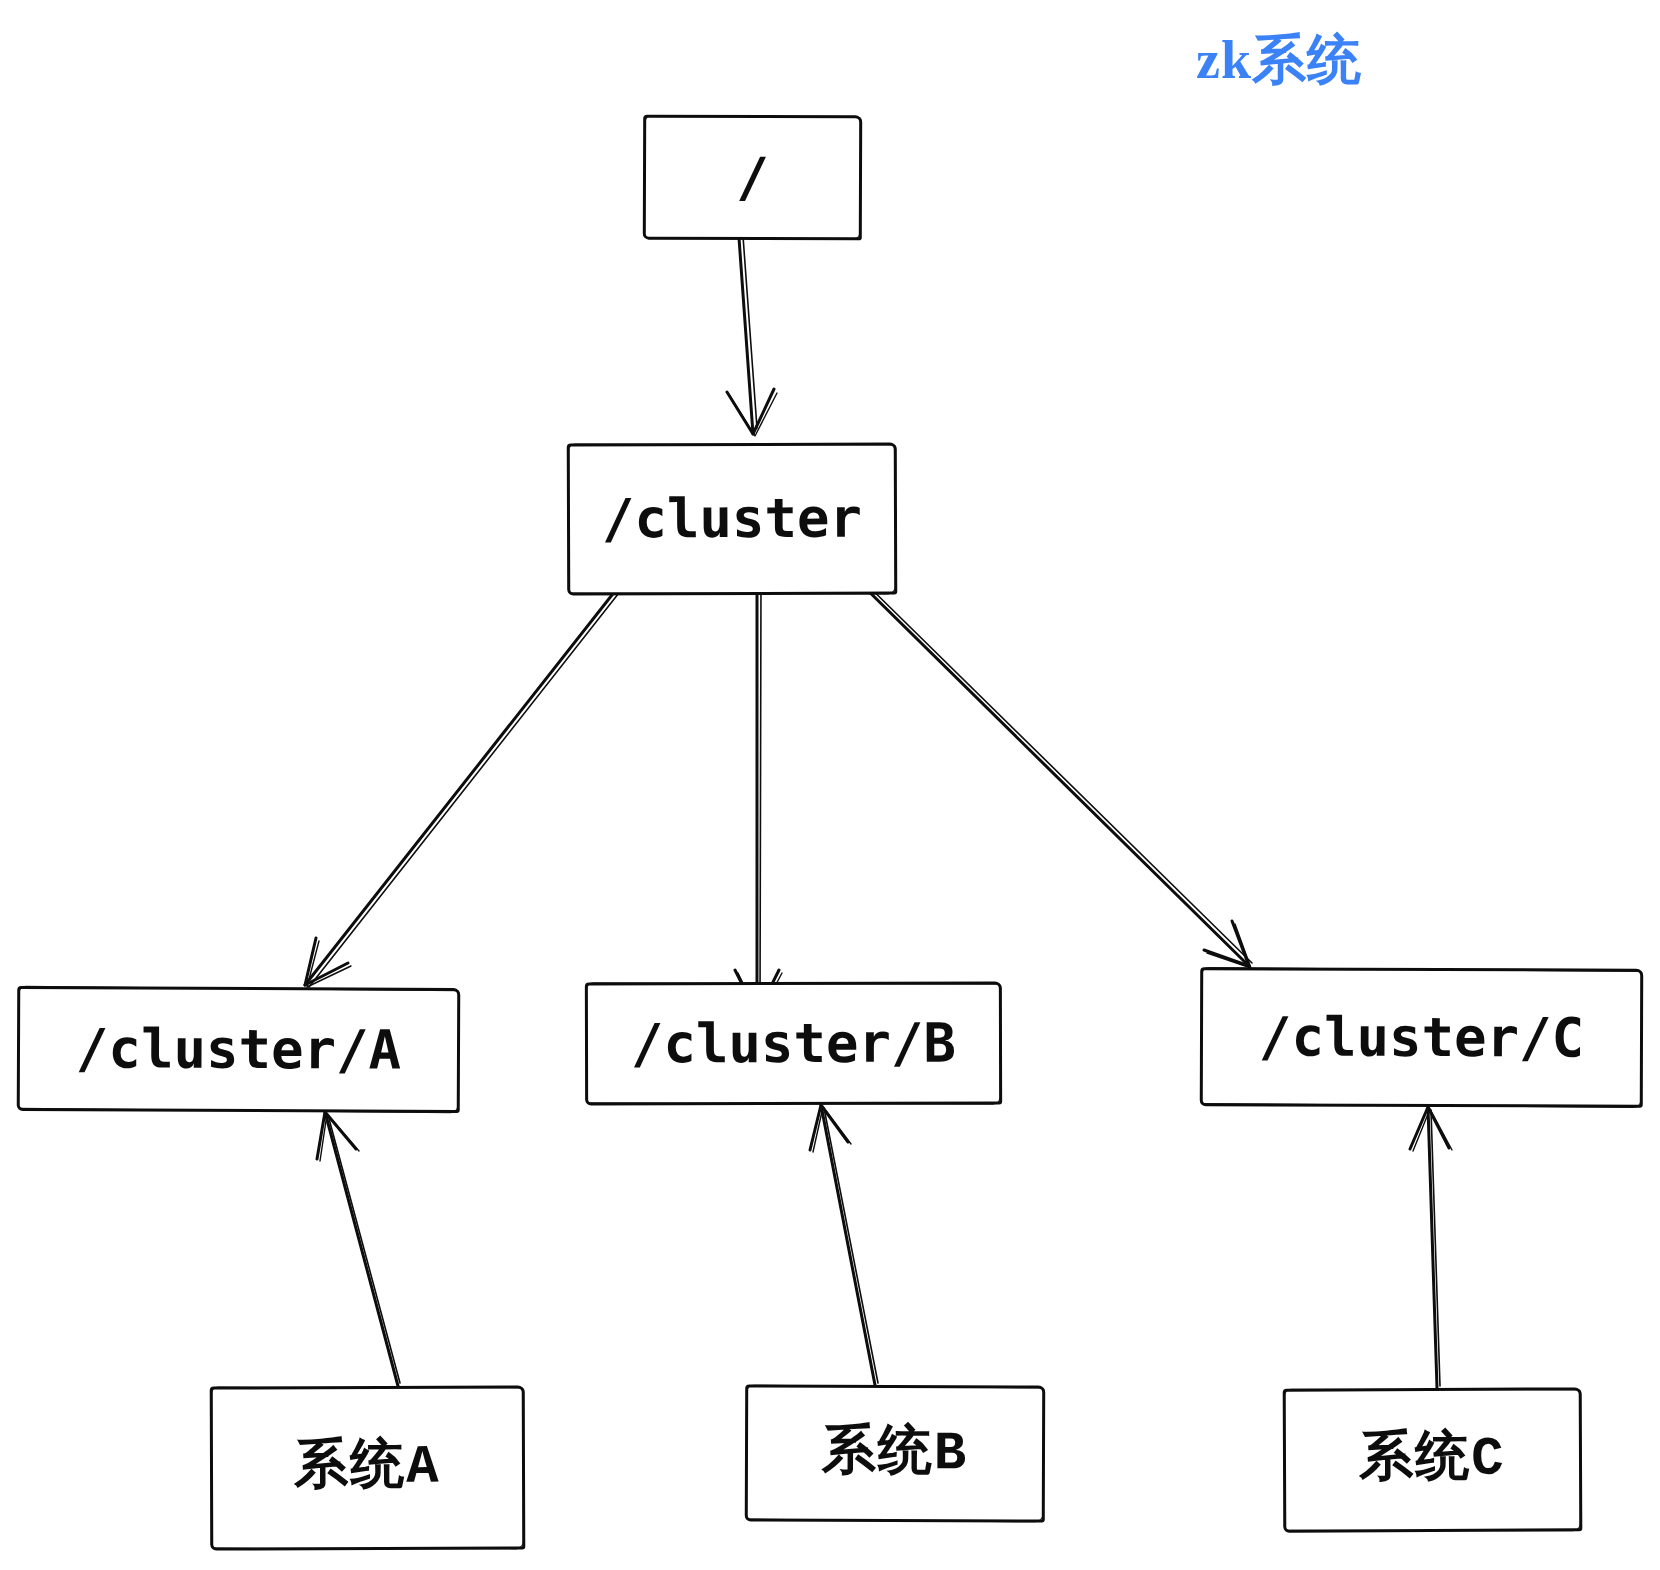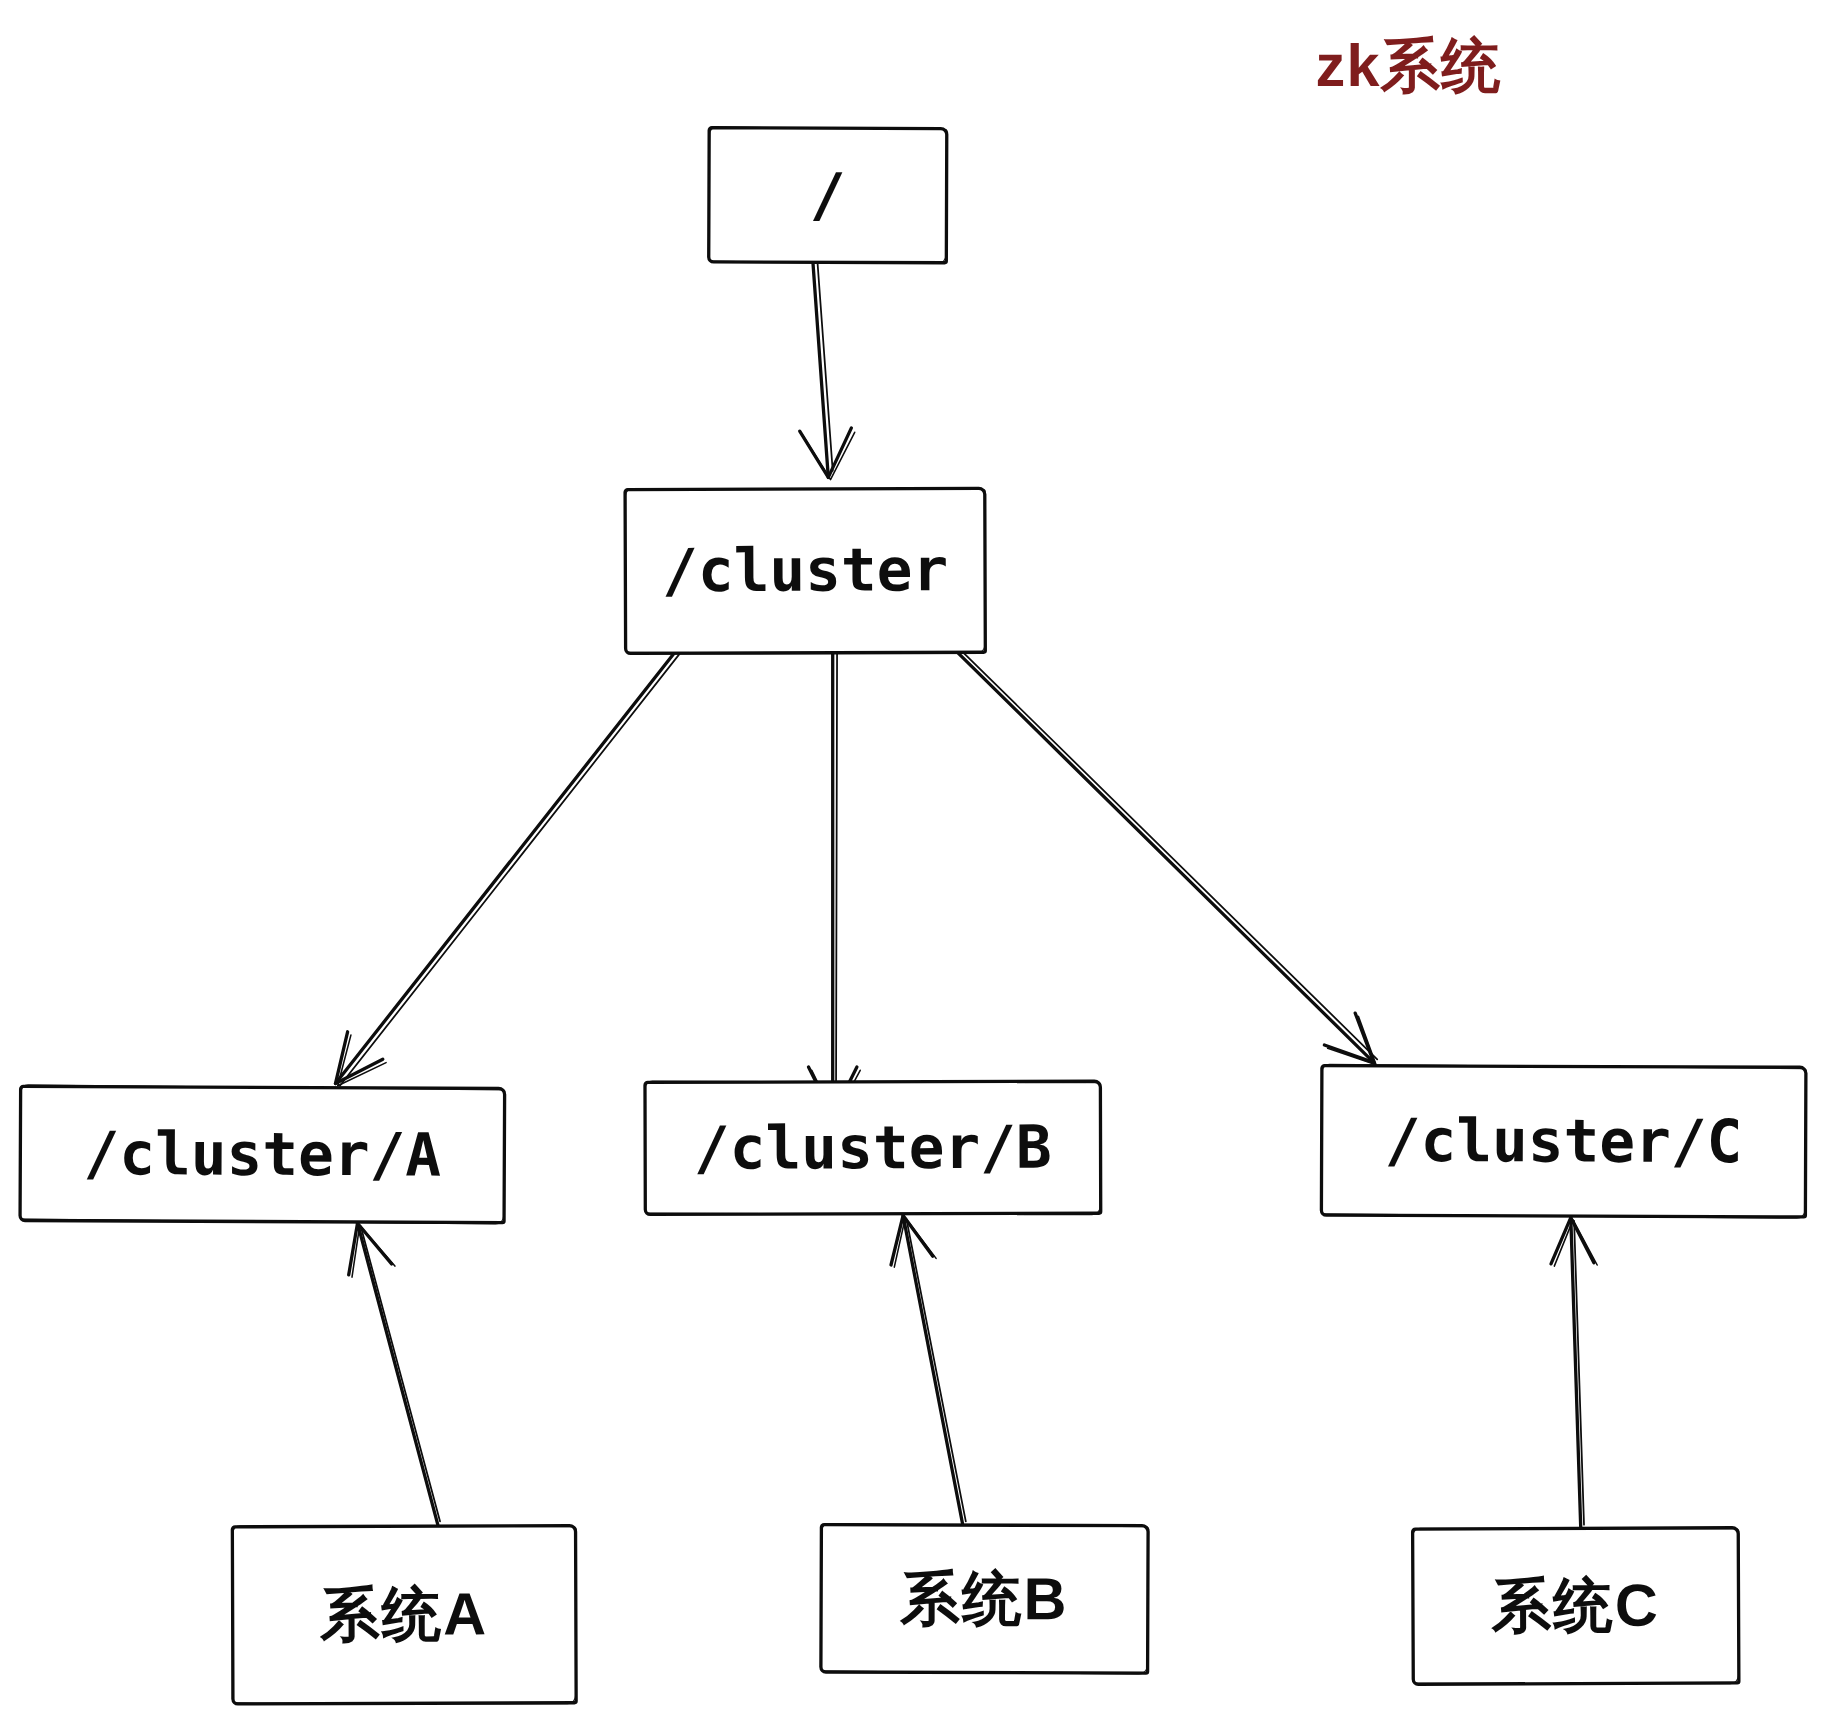--- a/index.html
+++ b/index.html
@@ -14,25 +14,25 @@
     background: #ffffff;
     overflow: hidden;
     font-family: "Liberation Sans", sans-serif;
     color: #111;
   }
   #title {
     position: absolute;
     left: 1196px;
     top: 24px;
     width: 300px;
-    font-family: Liberation Sans, sans-serif;
+    font-family: Liberation Serif, serif;
     font-weight: 700;
     font-size: 54px;
     letter-spacing: 1px;
-    color: #7f1d1d;
+    color: #3b82f6;
     white-space: nowrap;
   }
   .node {
     position: absolute;
     background: #ffffff;
     border: 3.5px solid #0d0d0d;
     border-radius: 4px 7px 3px 6px;
     display: flex;
     align-items: center;
     justify-content: center;
@@ -53,21 +53,21 @@
     font-weight: 700;
     font-size: 54px;
     color: #0d0d0d;
     white-space: nowrap;
     line-height: 1;
   }
   .mono .label {
     font-family: "DejaVu Sans Mono", monospace;
   }
   .cjk .label {
-    font-family: Liberation Sans, sans-serif;
+    font-family: Liberation Mono, monospace;
     letter-spacing: 2px;
   }
   #node-root     { left: 643px;  top: 115px;  width: 219px; height: 125px; transform: rotate(0.2deg);  }
   #node-cluster  { left: 567px;  top: 443px;  width: 330px; height: 152px; transform: rotate(-0.2deg); }
   #node-cluster-a{ left: 17px;   top: 987px;  width: 443px; height: 125px; transform: rotate(0.25deg); }
   #node-cluster-b{ left: 585px;  top: 982px;  width: 417px; height: 123px; transform: rotate(-0.15deg);}
   #node-cluster-c{ left: 1200px; top: 968px;  width: 443px; height: 139px; transform: rotate(0.2deg);  }
   #node-system-a { left: 210px;  top: 1386px; width: 315px; height: 164px; transform: rotate(-0.2deg); }
   #node-system-b { left: 745px;  top: 1385px; width: 300px; height: 137px; transform: rotate(0.2deg);  }
   #node-system-c { left: 1283px; top: 1388px; width: 299px; height: 144px; transform: rotate(-0.25deg);}

